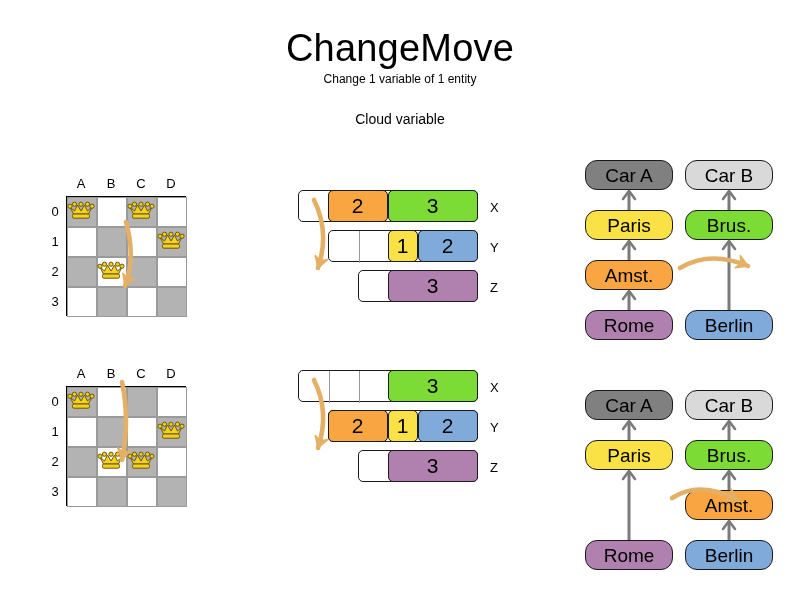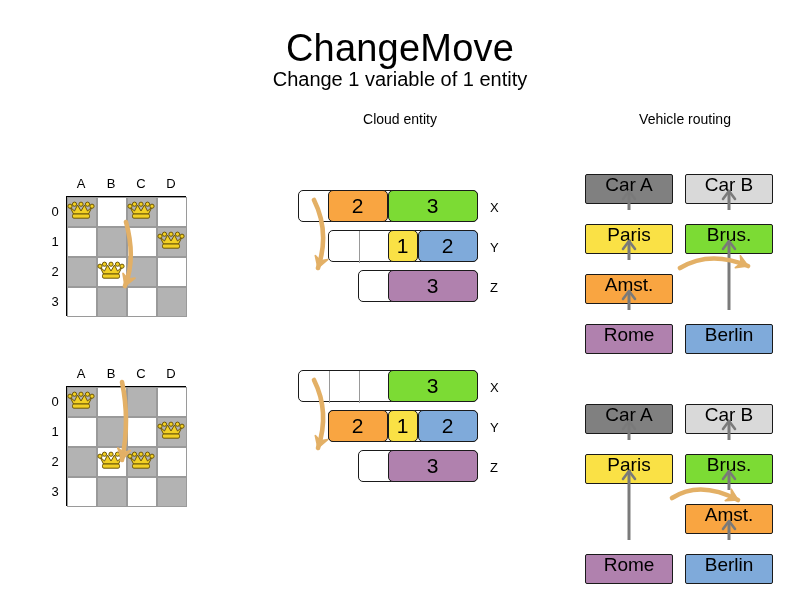--- a/index.html
+++ b/index.html
@@ -11,21 +11,21 @@
   .stage{position:absolute;left:0;top:0;width:800px;height:600px;}
   .abs{position:absolute;}
 
   
   #title{
     left:0;top:26px;width:800px;text-align:center;
     font-size:38px;line-height:44px;font-weight:400;letter-spacing:.2px;
   }
   #subtitle{
     left:0;top:70px;width:800px;text-align:center;
-    font-size:20px;line-height:18px;
+    font-size:12px;line-height:18px;
   }
 
   
   .col-head{font-size:14px;line-height:19px;text-align:center;}
   #head-queens{left:20px;top:110px;width:160px;}
   #head-cloud{left:300px;top:110px;width:200px;}
   #head-vrp{left:590px;top:110px;width:190px;}
 
   
   .board-wrap{width:170px;height:160px;}
@@ -47,34 +47,33 @@
        border:1.4px solid #1a1a1a;border-radius:5px;background:#fff;}
   .seg{position:absolute;top:-1.4px;height:32px;box-sizing:border-box;
        border:1.4px solid #1a1a1a;border-radius:5px;
        display:flex;align-items:center;justify-content:center;
        font-size:21px;line-height:21px;color:#000;}
   .slot-div{position:absolute;top:0;width:0;height:32px;border-left:1px solid #999;}
   .bar-lbl{position:absolute;font-size:13px;width:16px;text-align:left;}
 
   
   .vbox{position:absolute;box-sizing:border-box;border:1.6px solid #1a1a1a;
-        border-radius:2px;display:flex;align-items:flex-start;justify-content:center;
-        font-size:19px;line-height:19px;color:#000;margin-top:14px;}
+        border-radius:12px;display:flex;align-items:center;justify-content:center;
+        font-size:19px;line-height:19px;color:#000;}
 </style>
 </head>
 <body>
 
 <div class="stage">
 
   <div class="abs" id="title">ChangeMove</div>
   <div class="abs" id="subtitle">Change 1 variable of 1 entity</div>
 
-  <div class="abs col-head" id="head-cloud">Cloud entity</div>
+  <div class="abs col-head" id="head-cloud">Cloud variable</div>
   <div class="abs col-head" id="head-vrp">
-    <div>Vehicle routing</div>
   </div>
 
   <div class="abs board-wrap" id="queens-before" style="left:20px;top:170px;">
       <div class="file-lbl" style="left: 46px;">A</div>
       <div class="file-lbl" style="left: 76px;">B</div>
       <div class="file-lbl" style="left: 106px;">C</div>
       <div class="file-lbl" style="left: 136px;">D</div>
       <div class="rank-lbl" style="top: 34px;">0</div>
       <div class="rank-lbl" style="top: 64px;">1</div>
       <div class="rank-lbl" style="top: 94px;">2</div>

